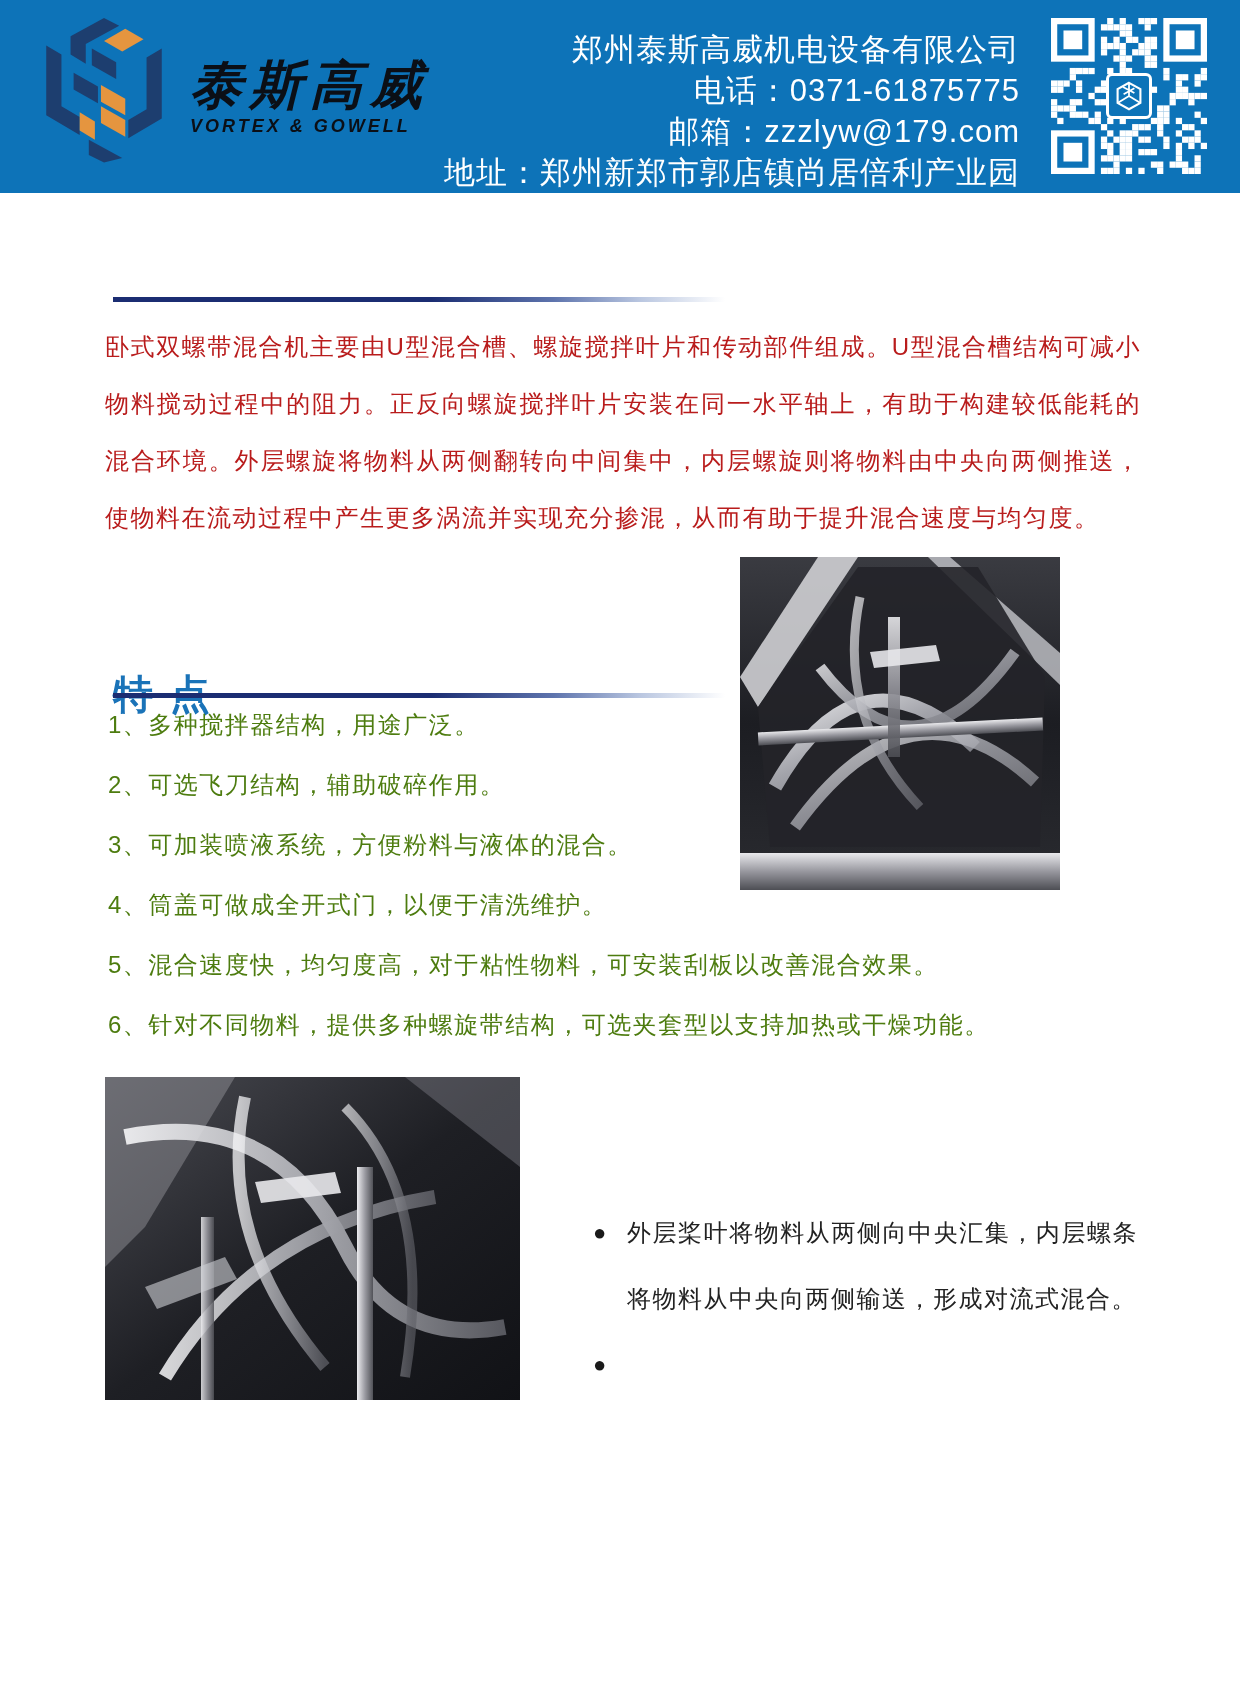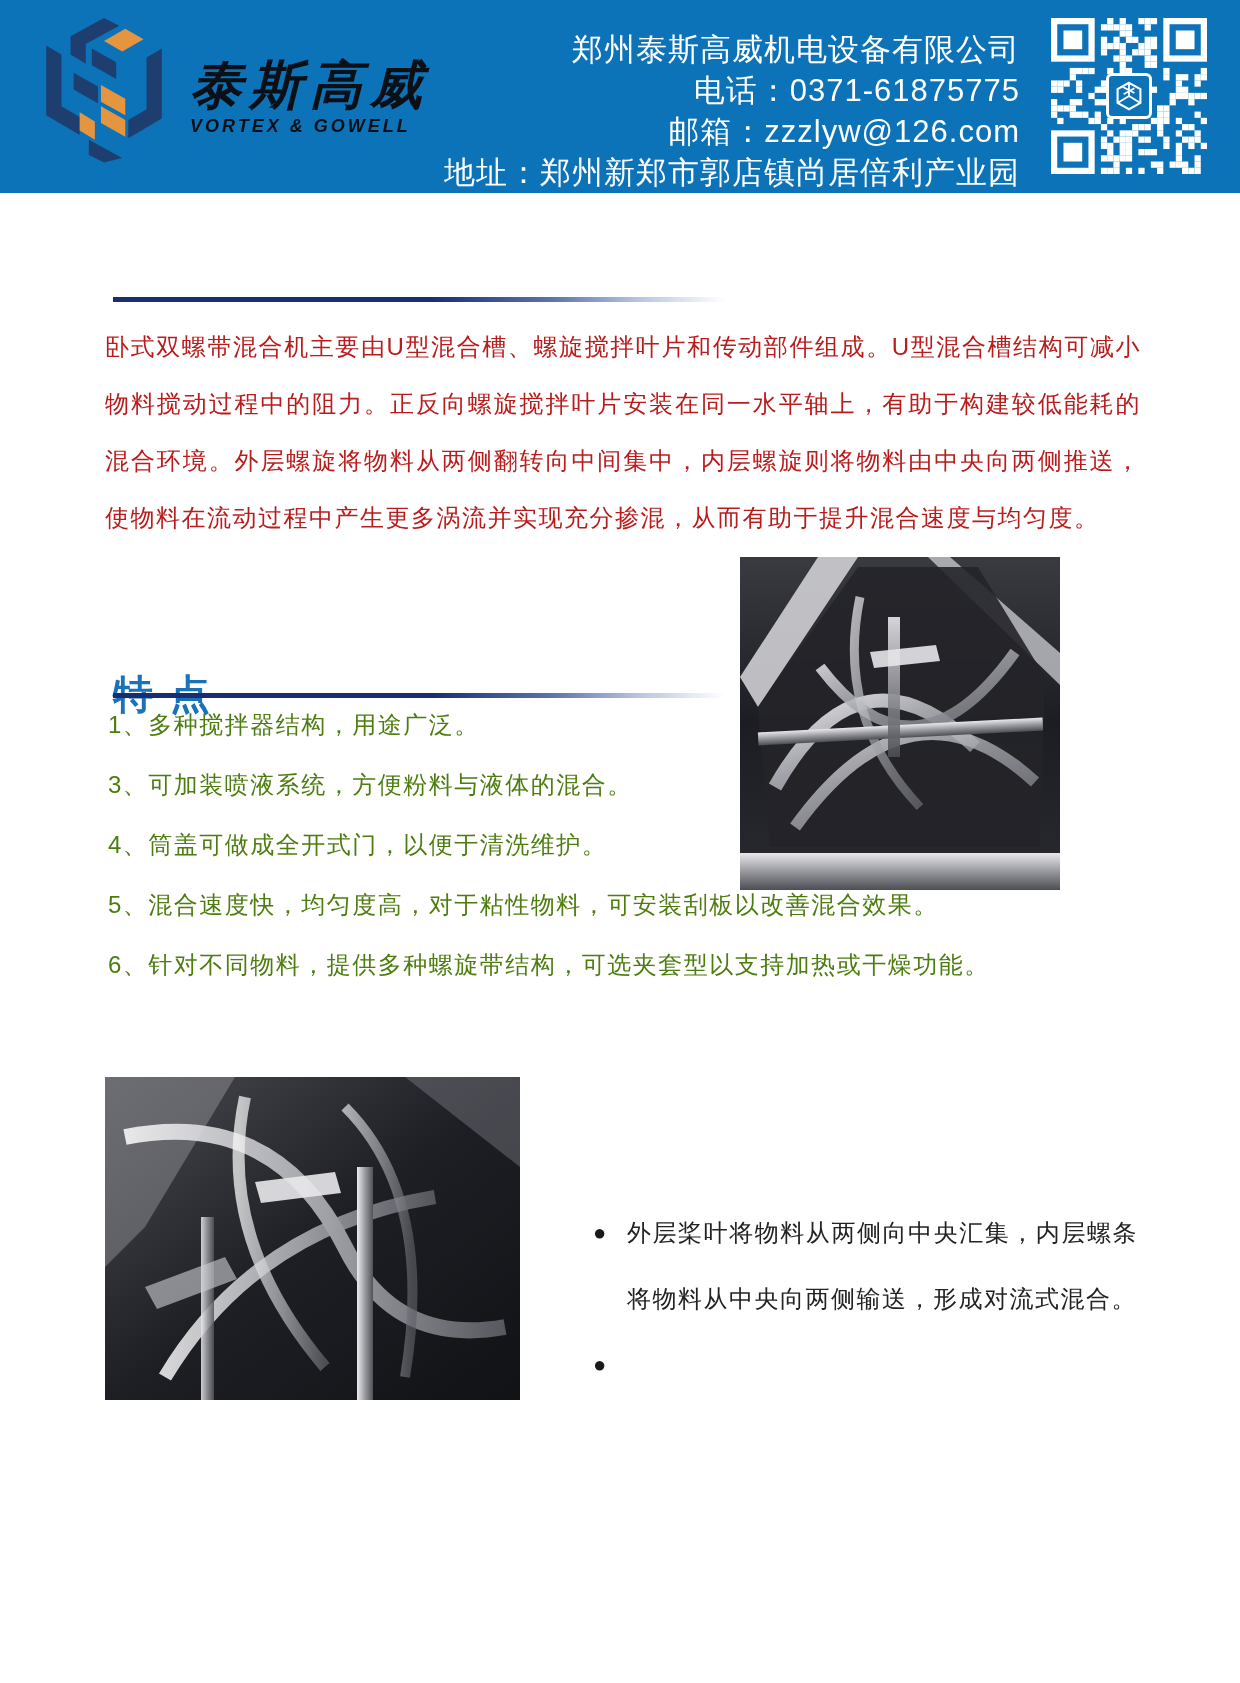--- a/index.html
+++ b/index.html
@@ -69,21 +69,21 @@
       </svg>
       <div class="logo-text">
         <div class="brand-cn">泰斯高威</div>
         <div class="brand-en">VORTEX &amp; GOWELL</div>
       </div>
     </div>
 
     <div class="contact">
       <div>郑州泰斯高威机电设备有限公司</div>
       <div>电话：0371-61875775</div>
-      <div>邮箱：zzzlyw@126.com</div>
+      <div>邮箱：zzzlyw@179.com</div>
       <div>地址：郑州新郑市郭店镇尚居倍利产业园</div>
     </div>
 
     <div class="qr-box">
       <svg id="qr-svg" width="156" height="156" viewBox="0 0 156 156">
           <rect x="56.16" y="0.00" width="6.24" height="6.24" fill="#ffffff"></rect>
           <rect x="68.64" y="0.00" width="6.24" height="6.24" fill="#ffffff"></rect>
           <rect x="87.36" y="0.00" width="6.24" height="6.24" fill="#ffffff"></rect>
           <rect x="93.60" y="0.00" width="6.24" height="6.24" fill="#ffffff"></rect>
           <rect x="99.84" y="0.00" width="6.24" height="6.24" fill="#ffffff"></rect>
@@ -306,20 +306,21 @@
       <path d="M120,40 Q95,160 180,250" stroke="url(#rb1)" stroke-width="9" fill="none" opacity="0.7"></path>
       <rect x="18" y="168" width="285" height="13" fill="url(#mt1)" transform="rotate(-3 160 174)"></rect>
       <rect x="148" y="60" width="12" height="140" fill="url(#mt1)" opacity="0.9"></rect>
       <polygon points="130,95 196,88 200,104 134,111" fill="#e7e7ea" opacity="0.9"></polygon>
       <rect x="0" y="296" width="320" height="37" fill="url(#mt1)"></rect>
     </svg>
   </div>
 
   <ul class="feature-list">
     <li>1、多种搅拌器结构，用途广泛。</li>
+    <li>2、可选飞刀结构，辅助破碎作用。</li>
     <li>3、可加装喷液系统，方便粉料与液体的混合。</li>
     <li>4、筒盖可做成全开式门，以便于清洗维护。</li>
     <li>5、混合速度快，均匀度高，对于粘性物料，可安装刮板以改善混合效果。</li>
     <li>6、针对不同物料，提供多种螺旋带结构，可选夹套型以支持加热或干燥功能。</li>
   </ul>
 
   <div class="photo" id="photo-bottom">
     <svg width="415" height="323" viewBox="0 0 415 323">
       <defs>
         <linearGradient id="bg2" x1="0" y1="0" x2="1" y2="1">

